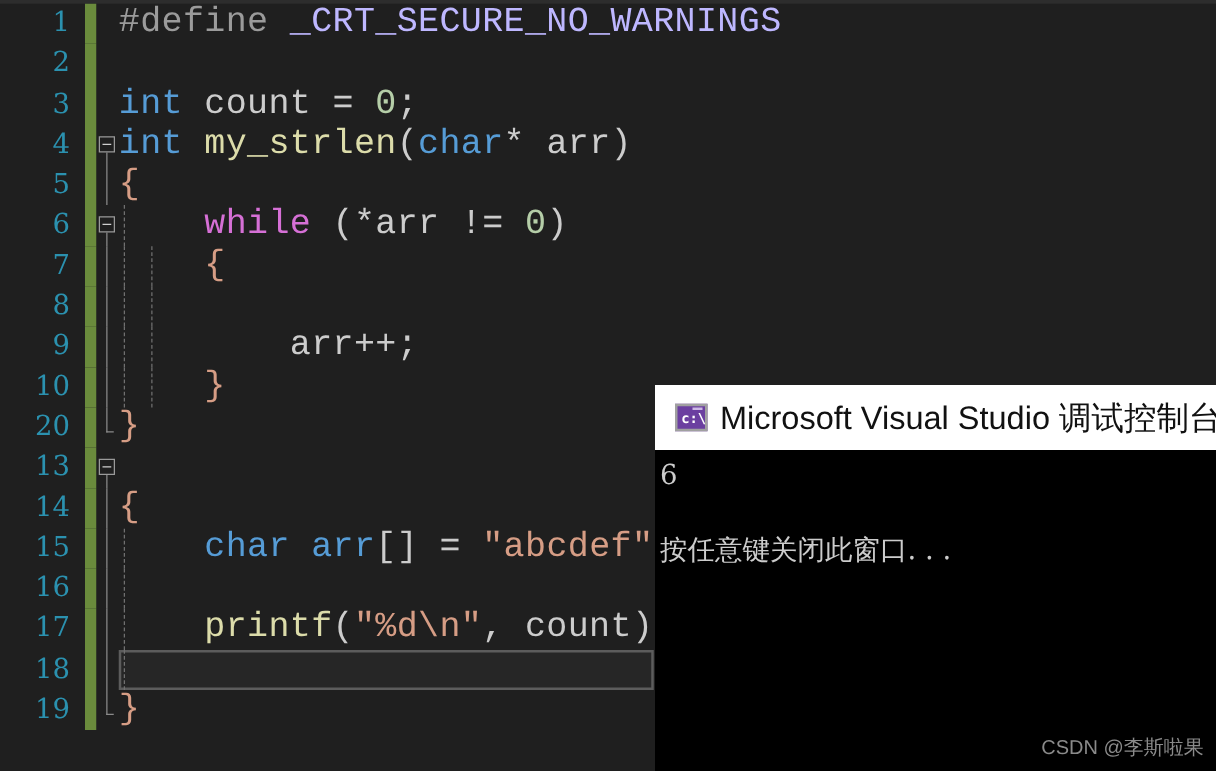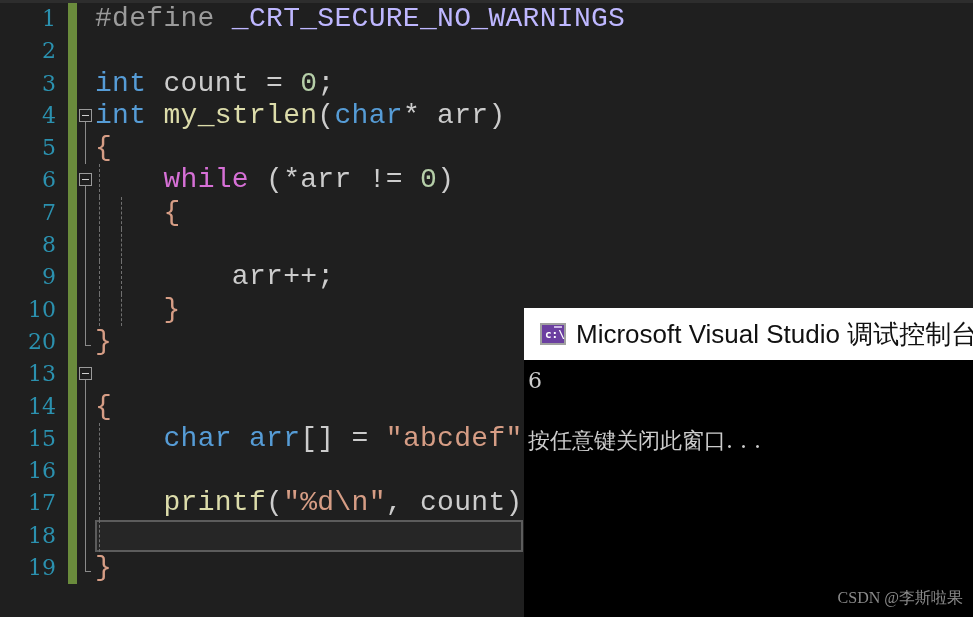--- a/index.html
+++ b/index.html
@@ -192,21 +192,21 @@
     line-height: 30px;
     white-space: pre;
     font-family: "DejaVu Serif", "Liberation Serif", serif;
   }
   .cline.blank { color: transparent; }
   #watermark {
     position: absolute;
     right: 10px; bottom: 8px;
     color: #8a8a8a;
     font-size: 16px;
-    font-family: Liberation Serif, serif;
+    font-family: Liberation Sans, sans-serif;
     white-space: nowrap;
     margin-left: 32px;
   }
 </style>
 </head>
 <body>
 
 <div id="editor">
   <div id="editor-top-strip"></div>
   <div class="code-rows" id="code-rows">

